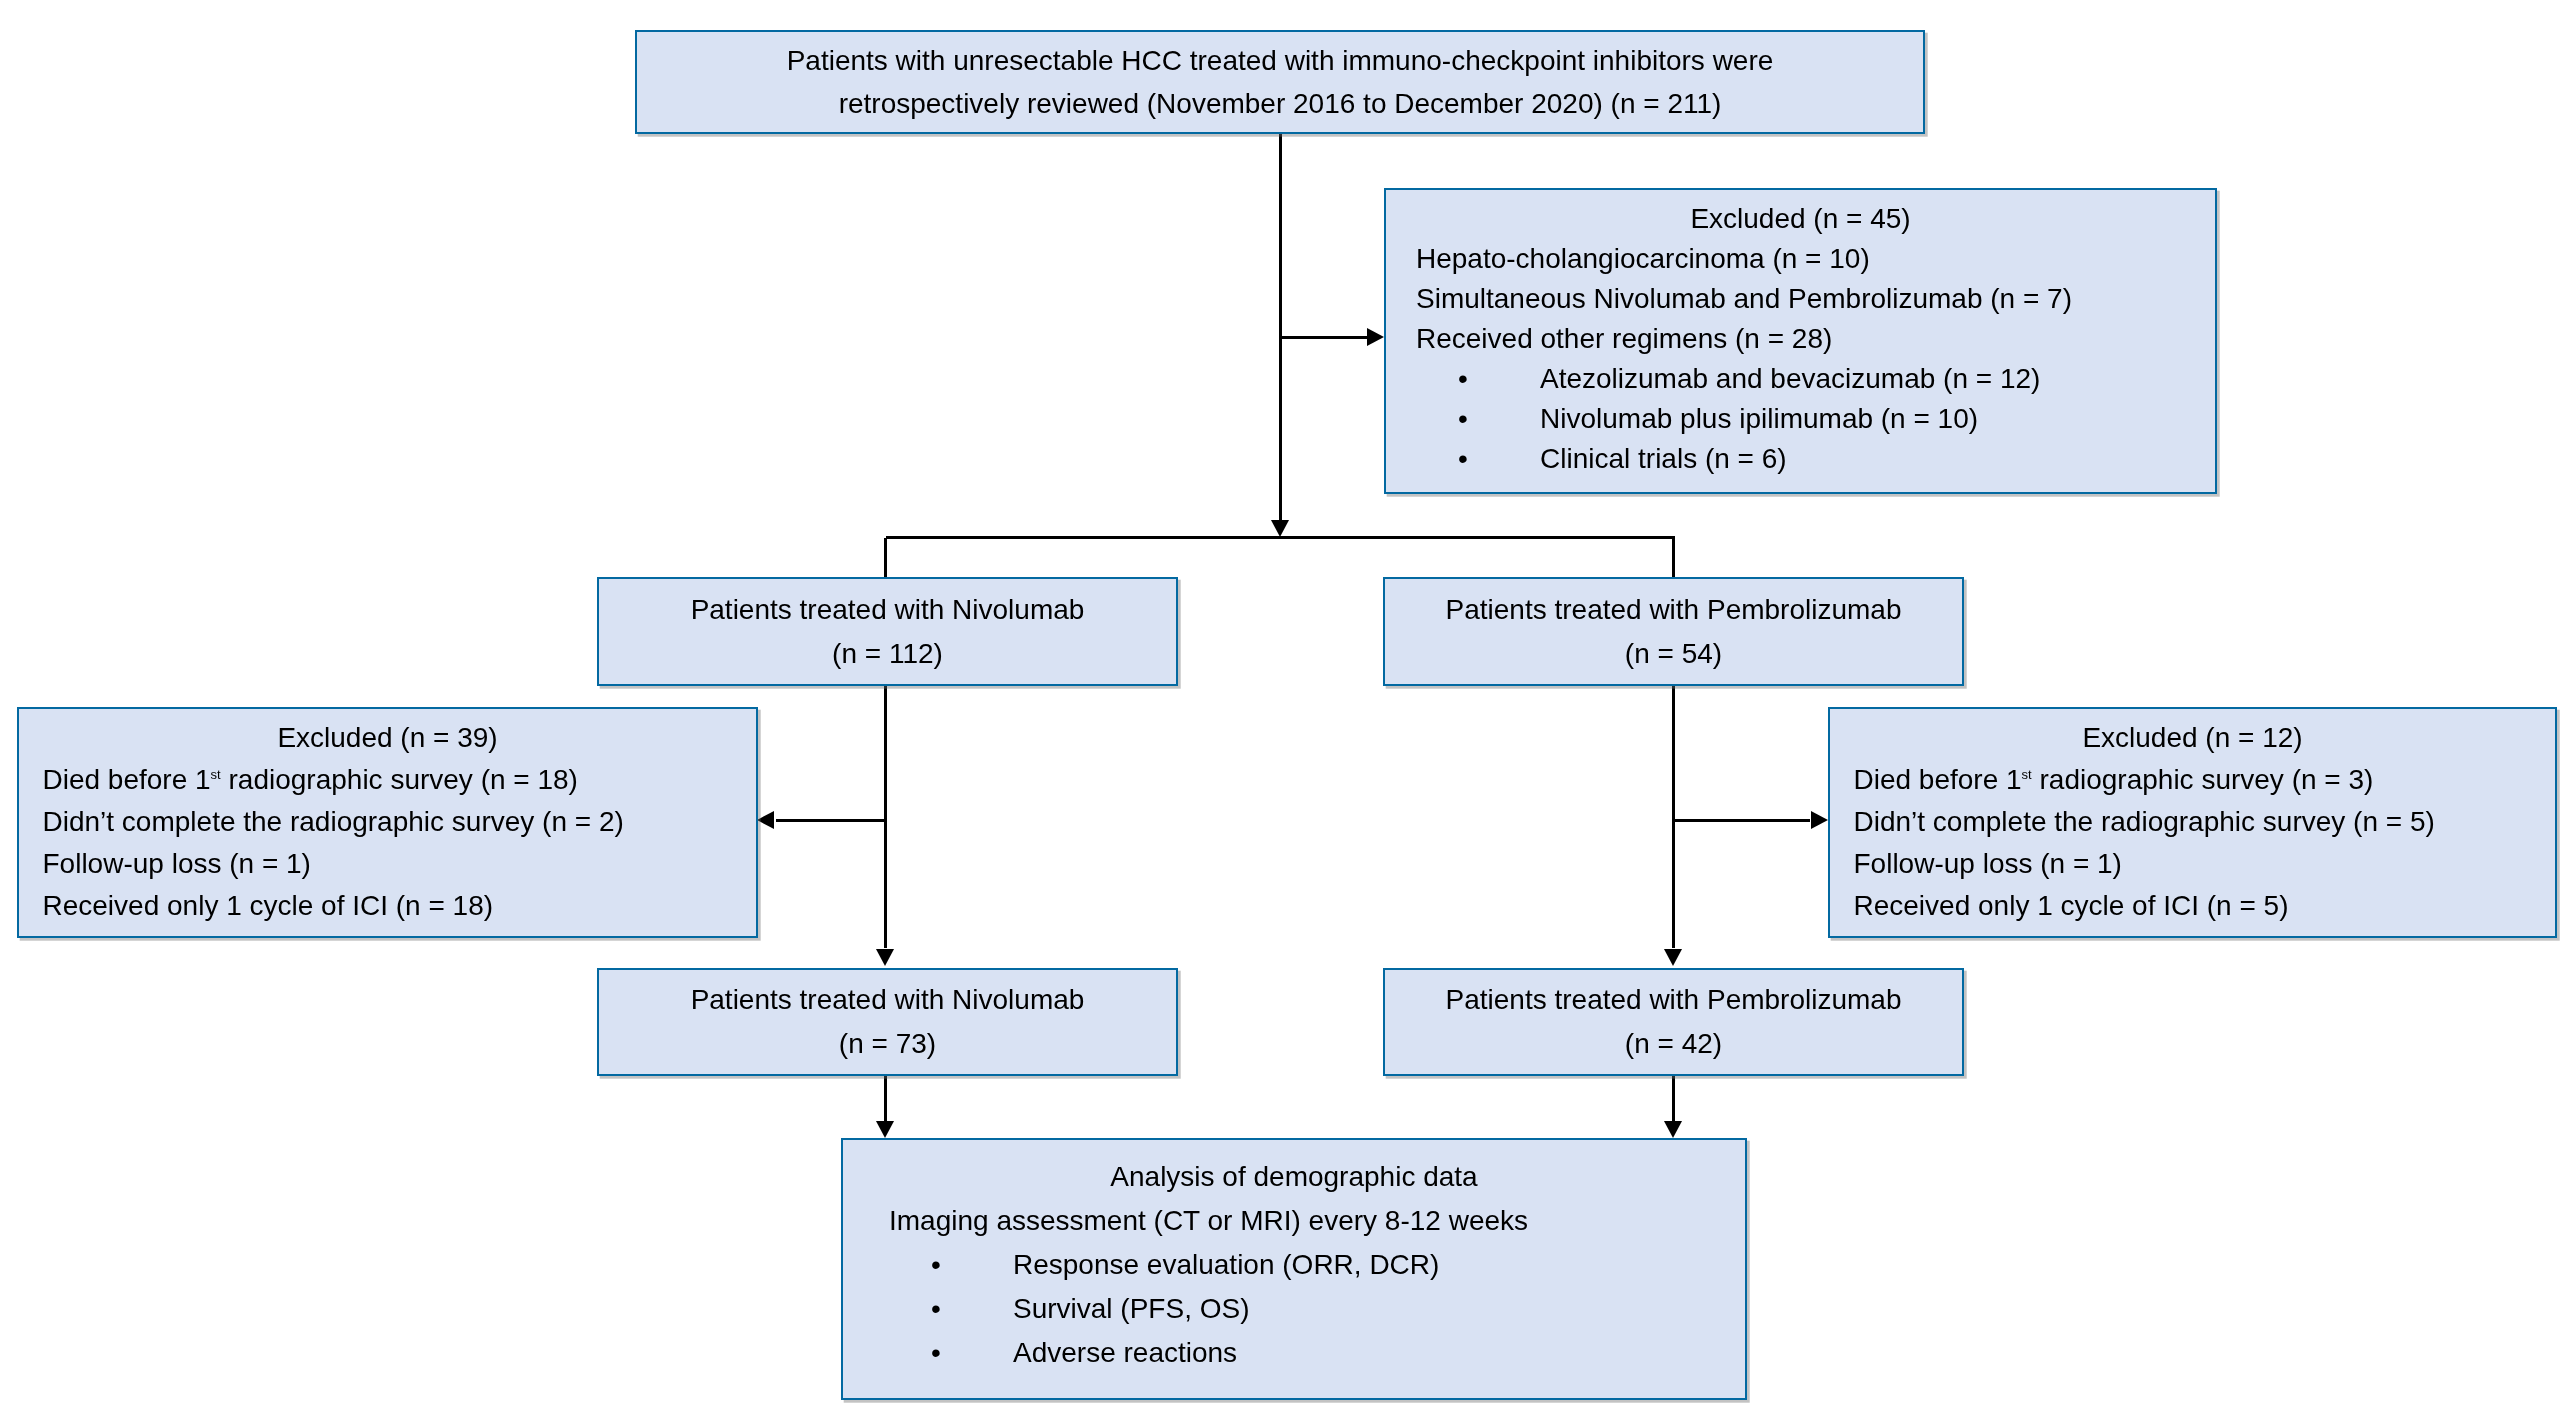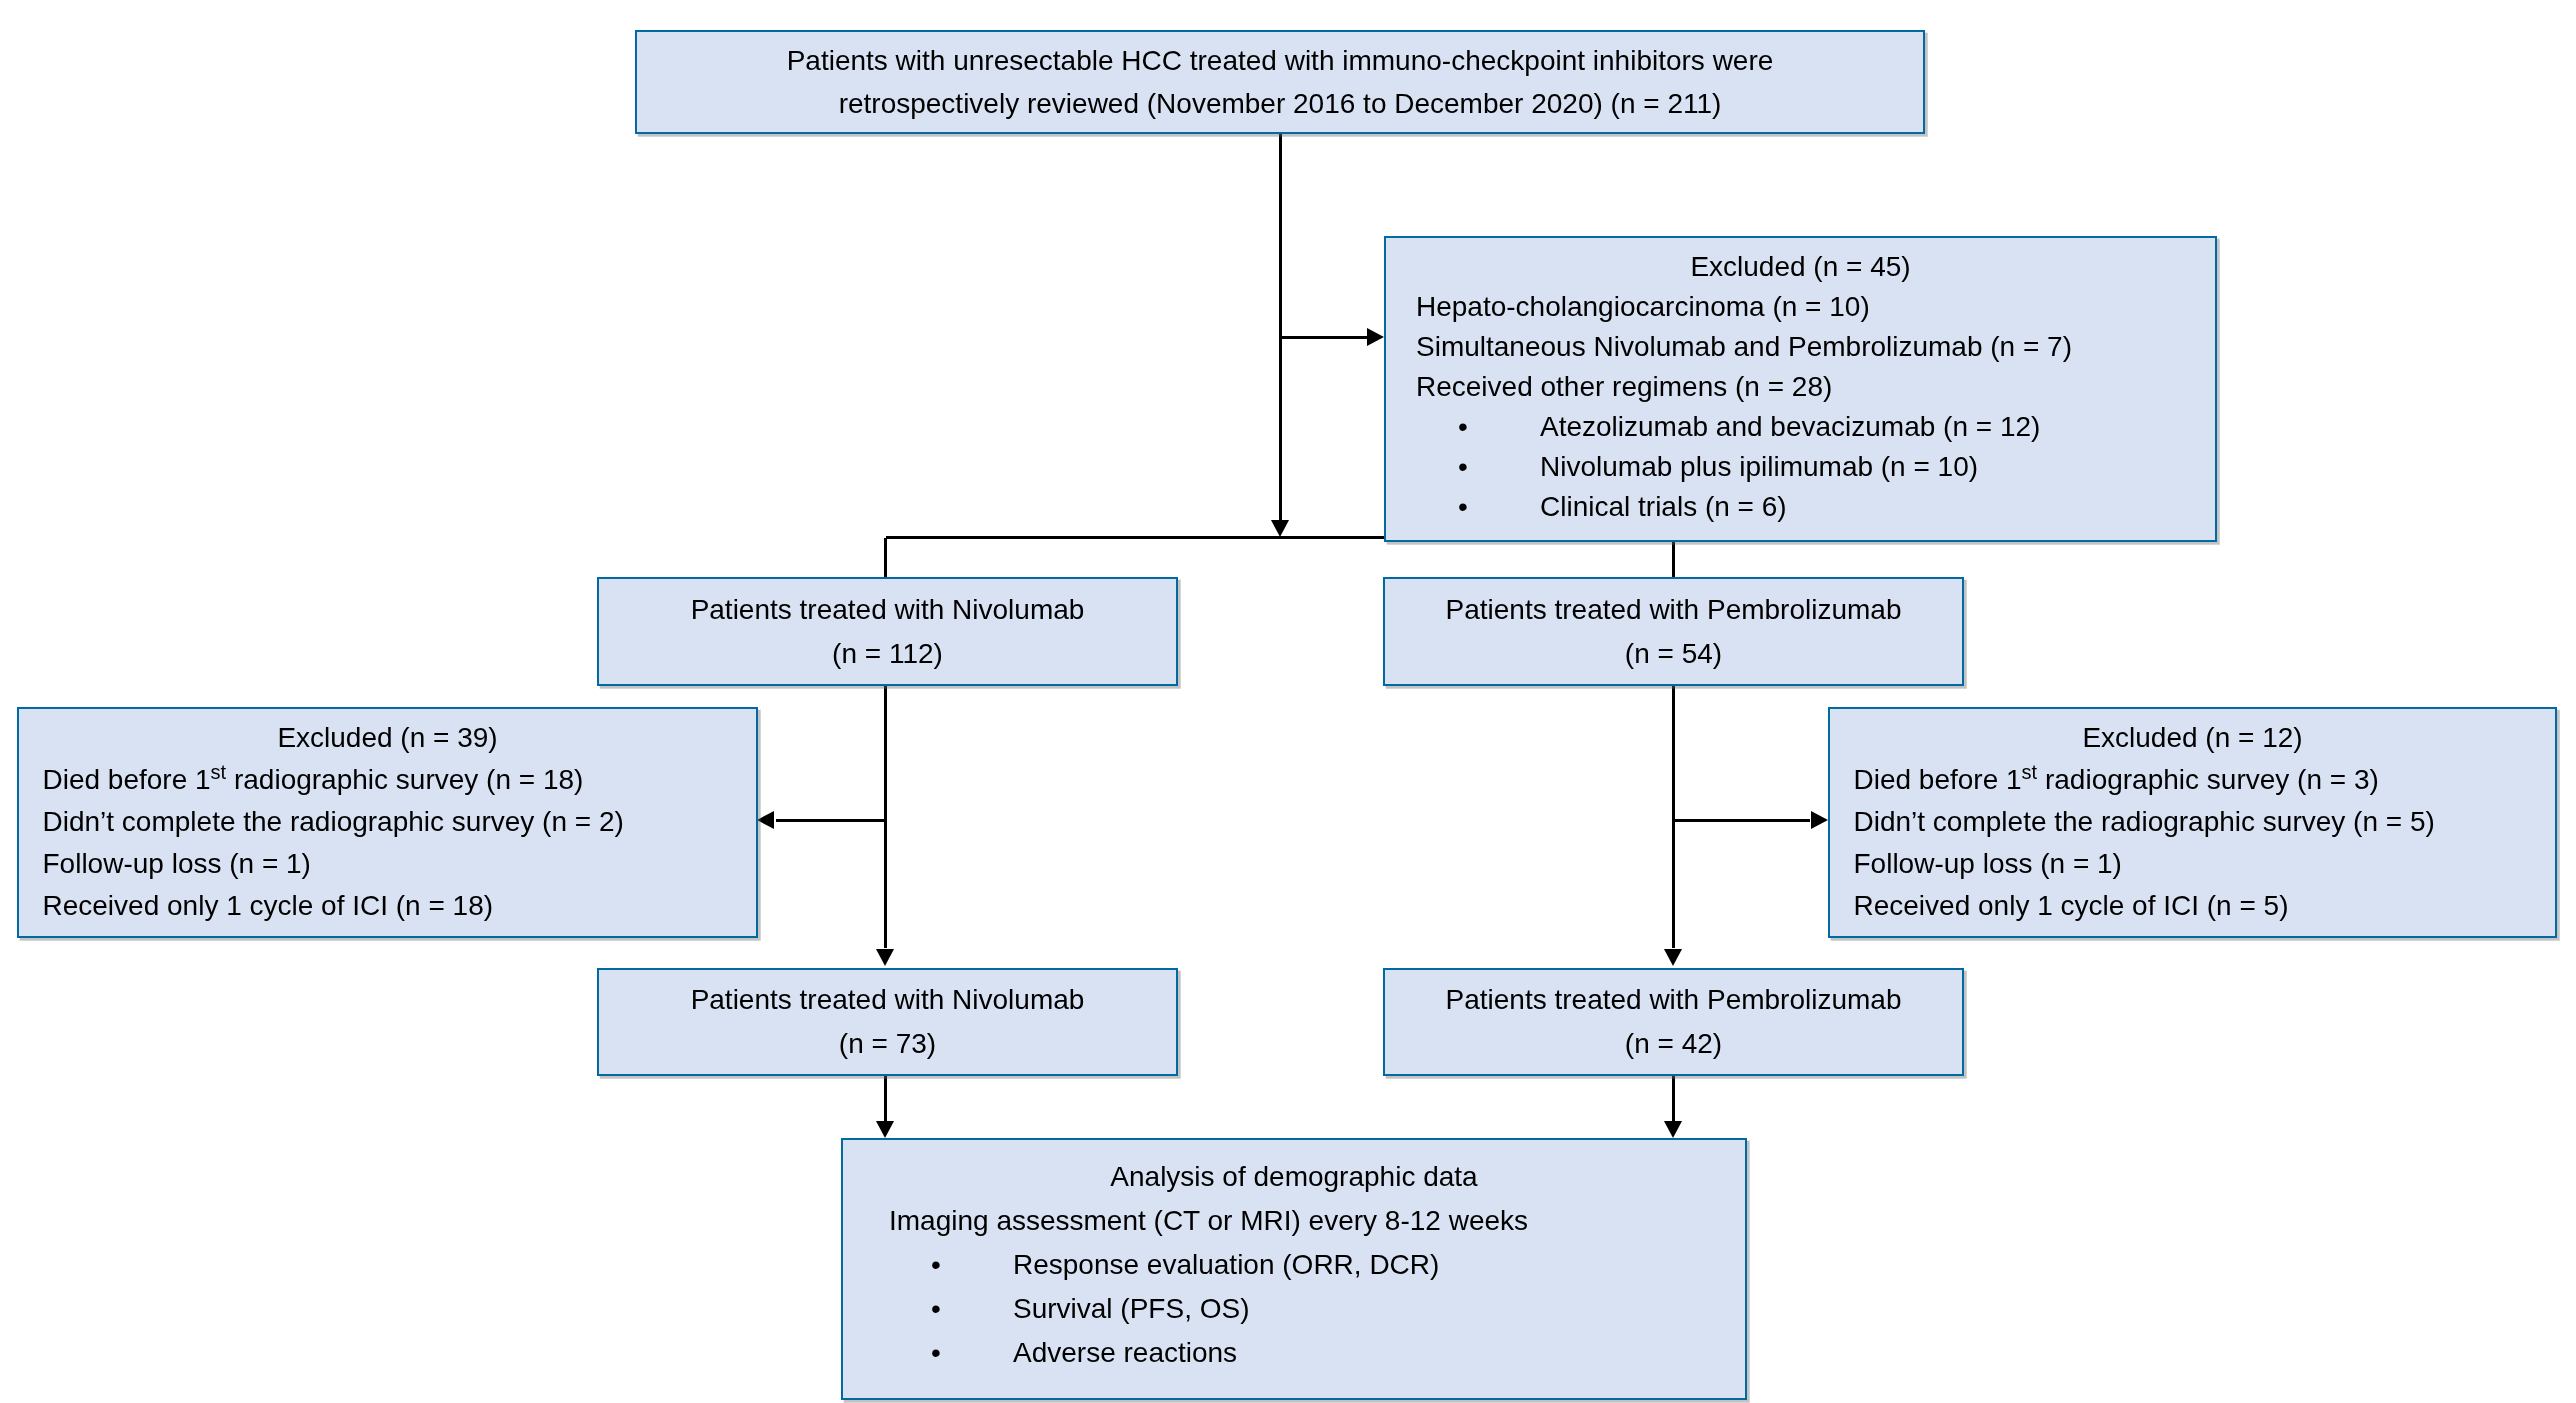--- a/index.html
+++ b/index.html
@@ -35,27 +35,27 @@
     line-height: 44px;
   }
   .listbox .title { display: block; text-align: center; }
   .brow { display: flex; }
   .bullet {
     flex: 0 0 124px;
     padding-left: 42px;
     box-sizing: border-box;
   }
   .sup {
-    font-size: 20px;
+    font-size: 13px;
     vertical-align: super;
     line-height: 0;
   }
 
   #top-box       { left: 635px;  top: 30px;   width: 1290px; height: 104px; line-height: 43px; }
-  #excluded-top  { left: 1384px; top: 188px;  width: 833px; height: 306px; padding: 9.4px 30px; line-height: 40px; margin-top: 48px; }
+  #excluded-top  { left: 1384px; top: 188px;  width: 833px; height: 306px; padding: 9.4px 30px; line-height: 40px; }
   #nivo1         { left: 597px;  top: 577px;  width: 581px;  height: 109px; }
   #pembro1       { left: 1383px; top: 577px;  width: 581px;  height: 109px; }
   #excluded-left { left: 17px;   top: 707px; width: 741px; height: 231px; padding: 8px 23.5px; line-height: 42px; }
   #excluded-right{ left: 1828px; top: 707px; width: 729px; height: 231px; padding: 8px 23.5px; line-height: 42px; }
   #nivo2         { left: 597px;  top: 968px; width: 581px;  height: 108px; }
   #pembro2      { left: 1383px; top: 968px; width: 581px;  height: 108px; }
   #analysis-box  { left: 841px; top: 1138px; width: 906px; height: 262px; padding: 15px 46px; line-height: 44px; }
 
   
   .line  { position: absolute; background: #000000; }

